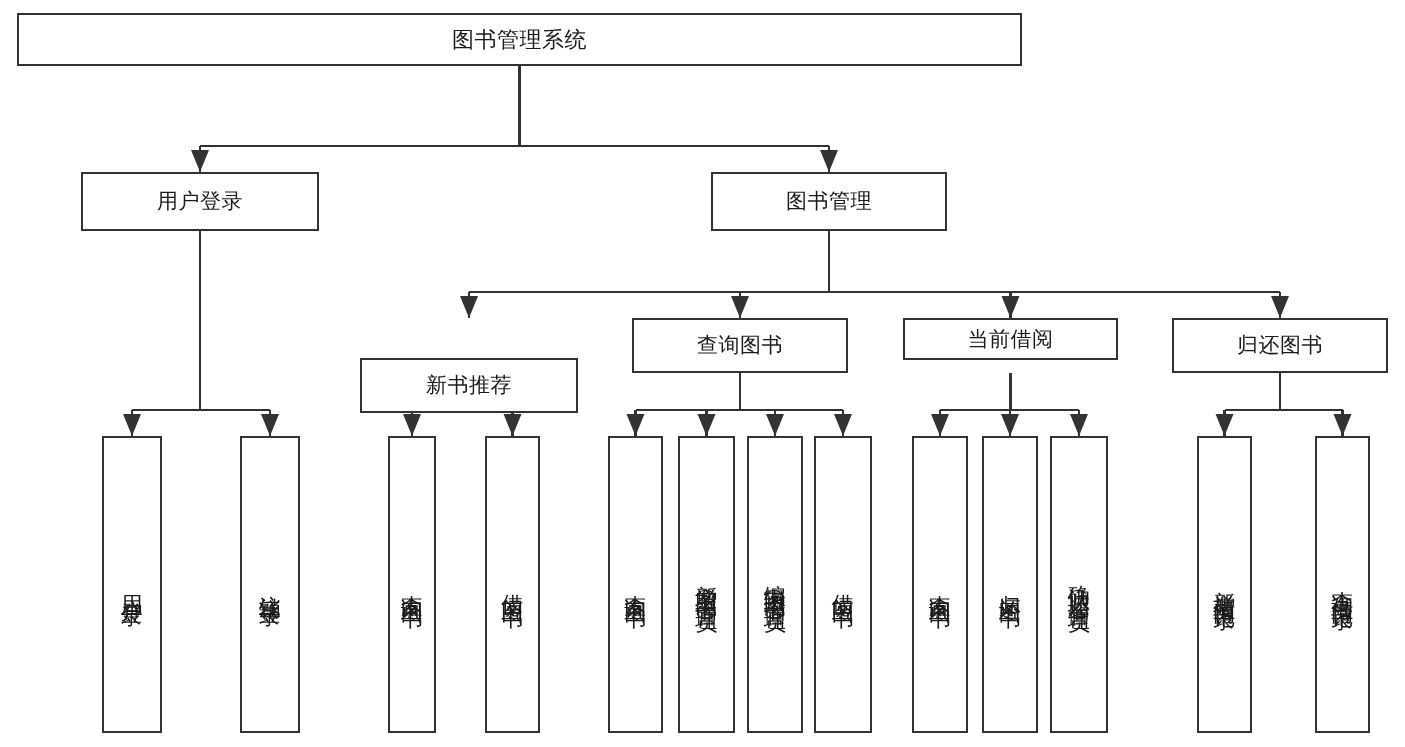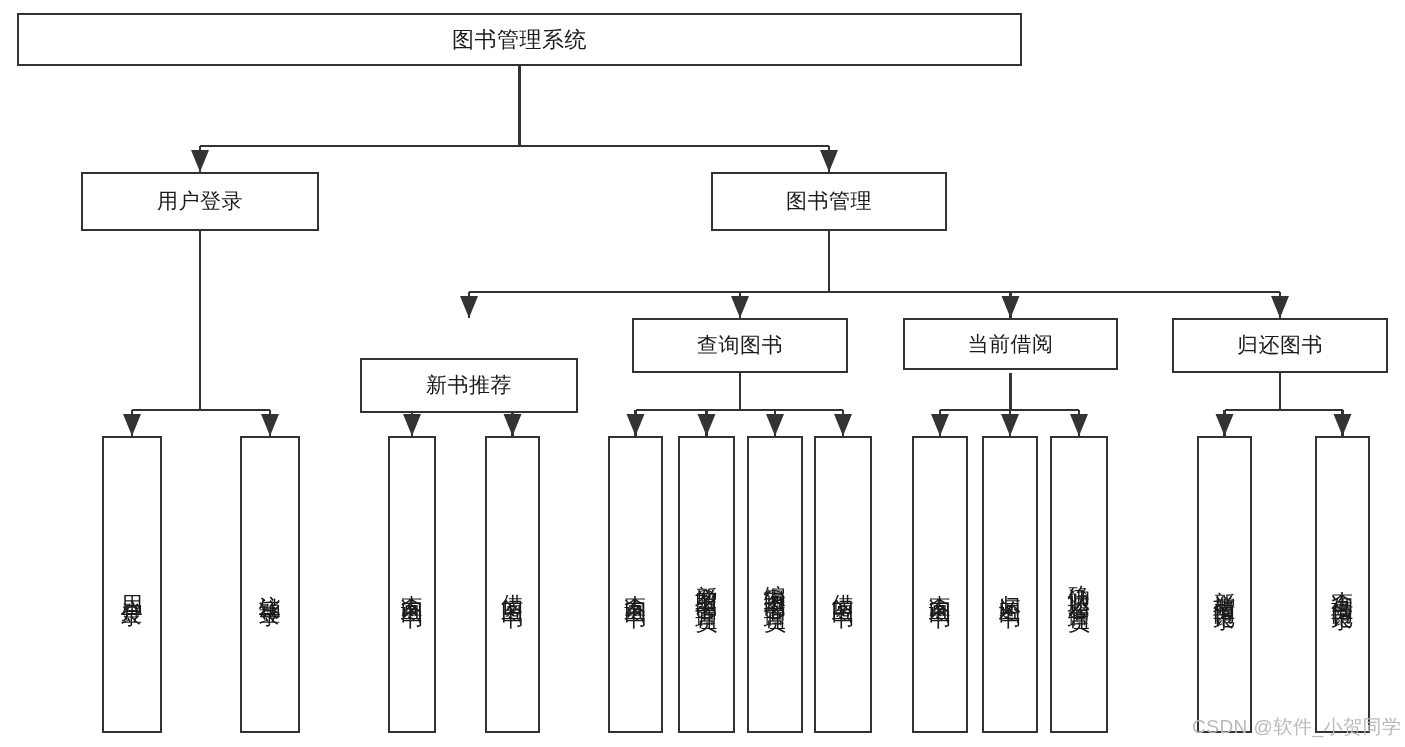--- a/index.html
+++ b/index.html
@@ -134,21 +134,21 @@
       </div>
       <div class="node-box" style="left: 711px; top: 172px; width: 236px; height: 59px;">
         <span class="node-label">图书管理</span>
       </div>
       <div class="node-box" style="left: 360px; top: 318px; width: 218px; height: 55px; margin-top: 40px;">
         <span class="node-label">新书推荐</span>
       </div>
       <div class="node-box" style="left: 632px; top: 318px; width: 216px; height: 55px;">
         <span class="node-label">查询图书</span>
       </div>
-      <div class="node-box" style="left: 903px; top: 318px; width: 215px; height: 52px;">
+      <div class="node-box" style="left: 903px; top: 318px; width: 215px; height: 42px;">
         <span class="node-label">当前借阅</span>
       </div>
       <div class="node-box" style="left: 1172px; top: 318px; width: 216px; height: 55px;">
         <span class="node-label">归还图书</span>
       </div>
       <div class="node-box vertical" style="left: 102px; top: 436px; width: 60px; height: 297px;">
         <span class="node-label">用户登录</span>
       </div>
       <div class="node-box vertical" style="left: 240px; top: 436px; width: 60px; height: 297px;">
         <span class="node-label">注销登录</span>
@@ -180,14 +180,13 @@
       <div class="node-box vertical" style="left: 1050px; top: 436px; width: 58px; height: 297px;">
         <span class="node-label">确认归还（管理员）</span>
       </div>
       <div class="node-box vertical" style="left: 1197px; top: 436px; width: 55px; height: 297px;">
         <span class="node-label">新增借阅记录</span>
       </div>
       <div class="node-box vertical" style="left: 1315px; top: 436px; width: 55px; height: 297px;">
         <span class="node-label">查询借阅记录</span>
       </div>
     </div>
-  <div class="watermark" style="left:1192px; top:714px;">CSDN @软件_小贺同学</div>
 </div>
 
 </body></html>

